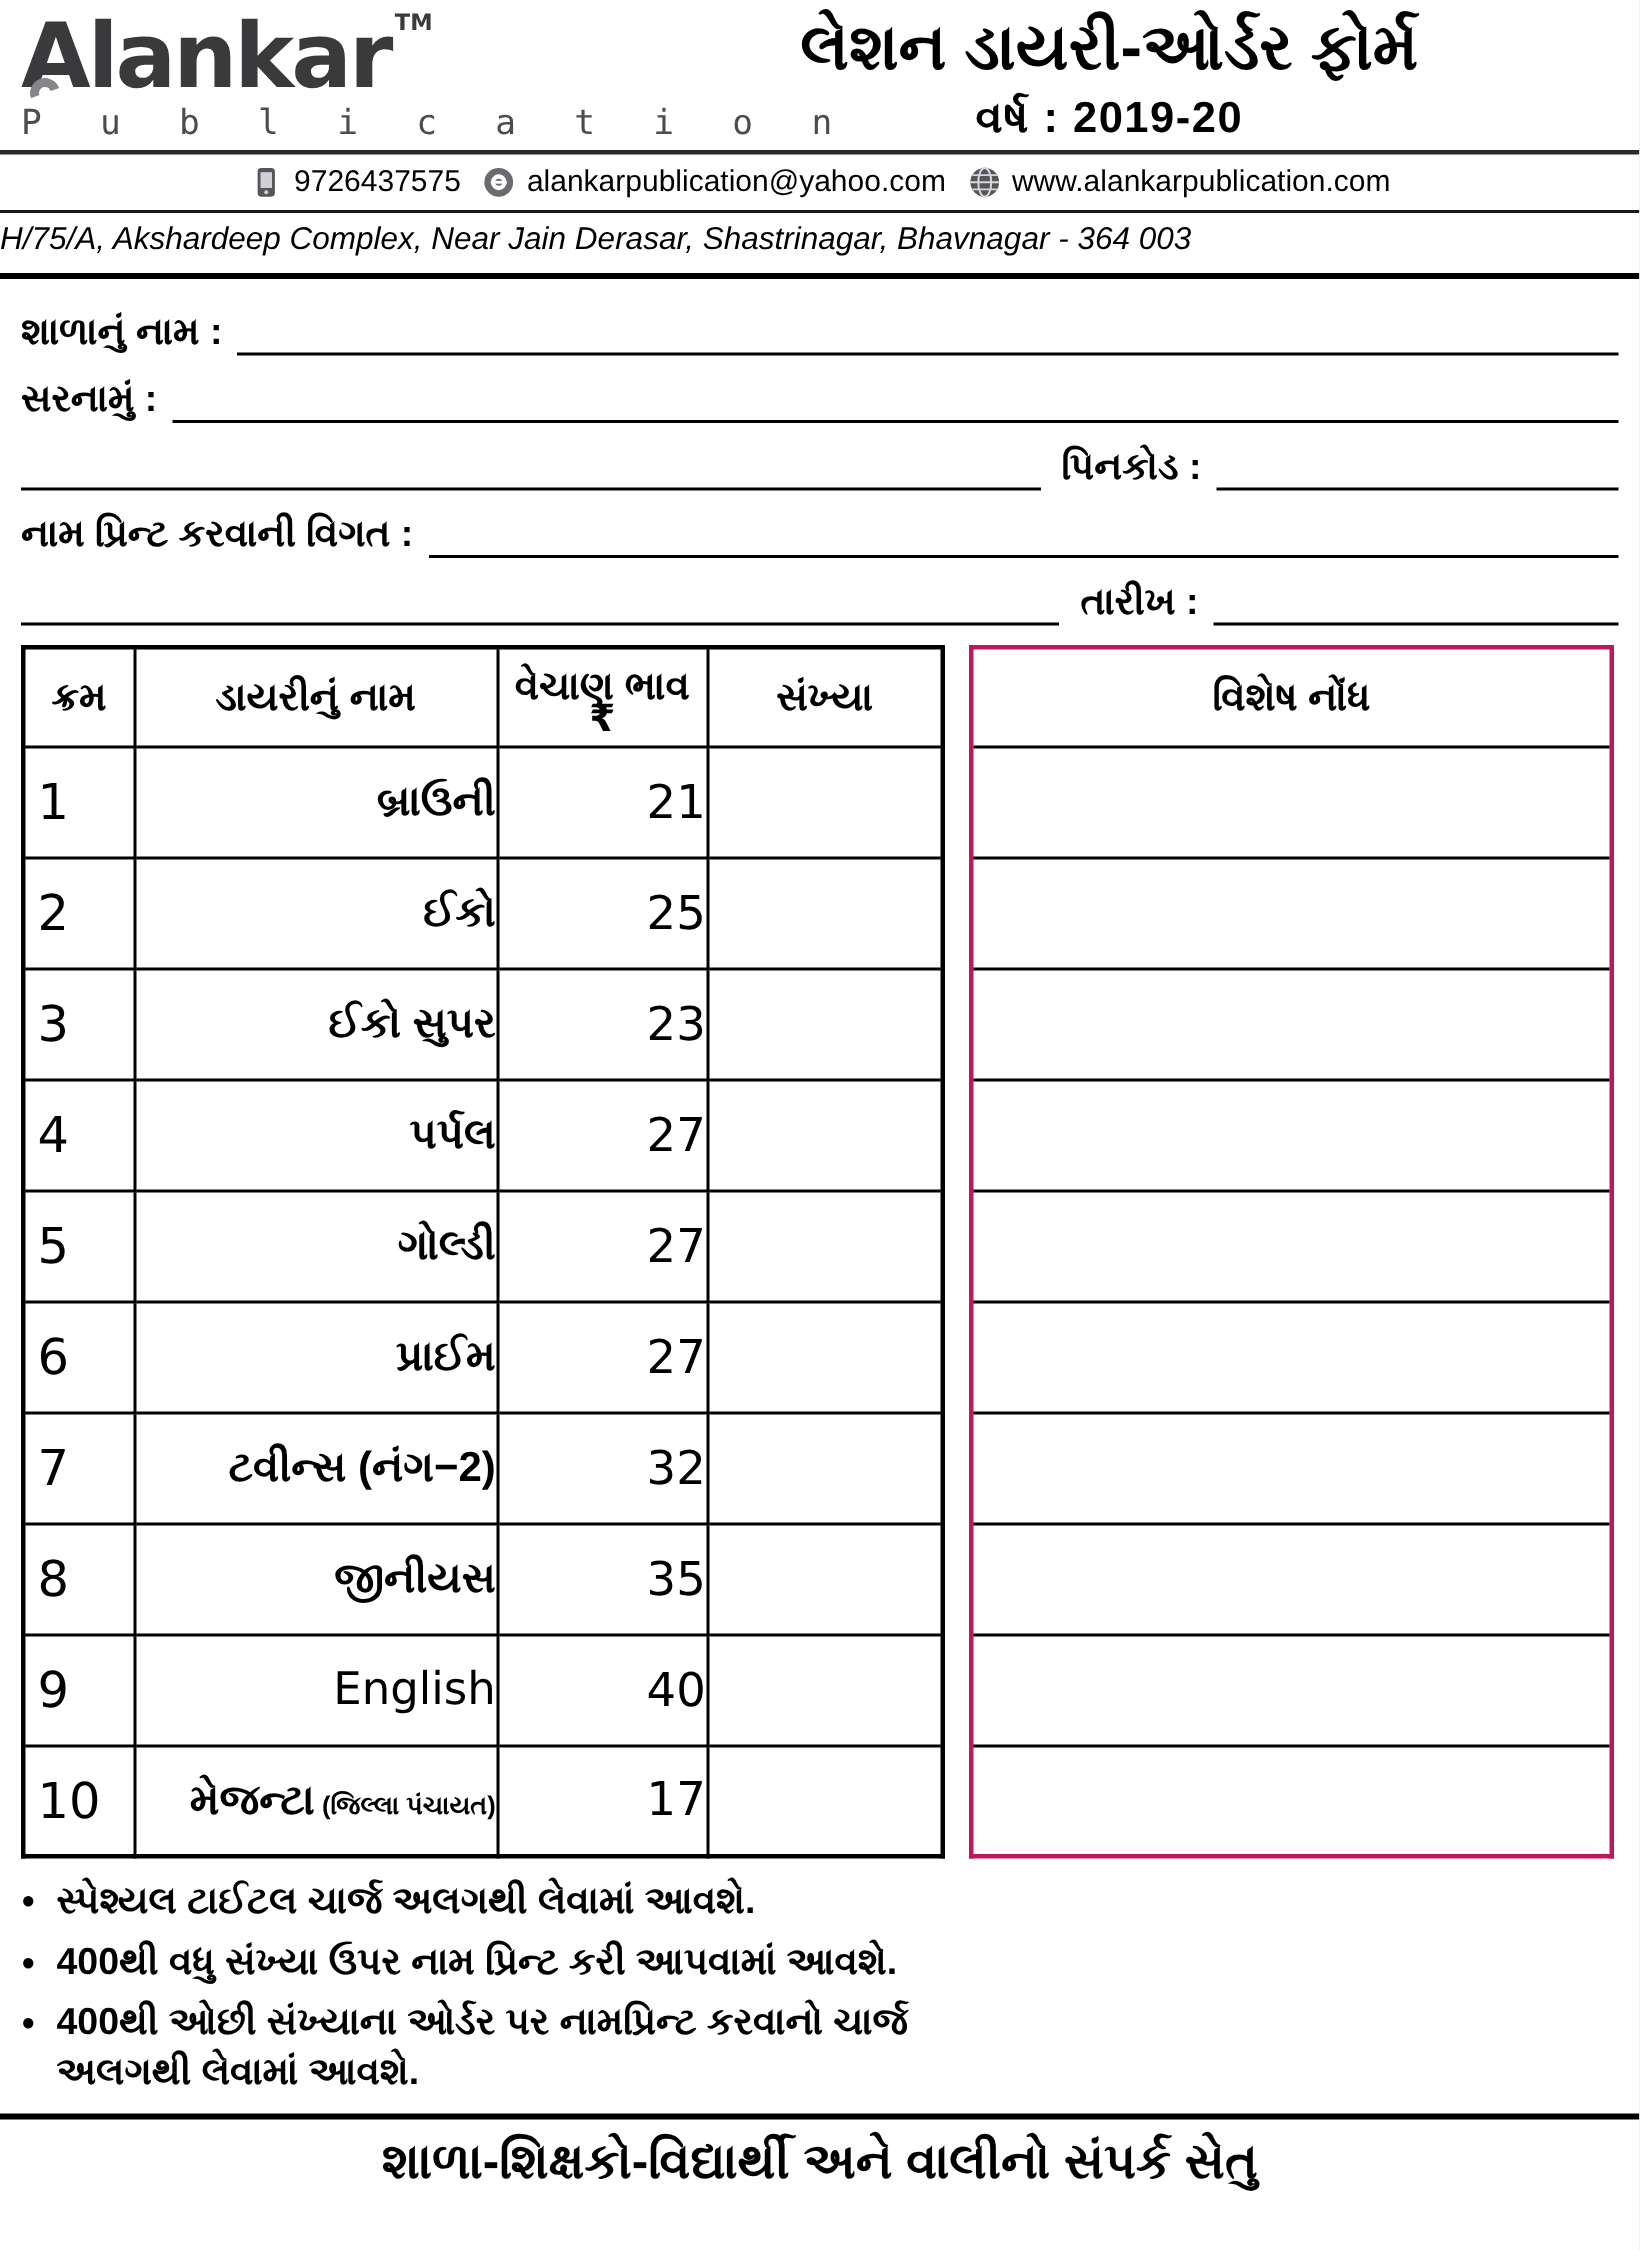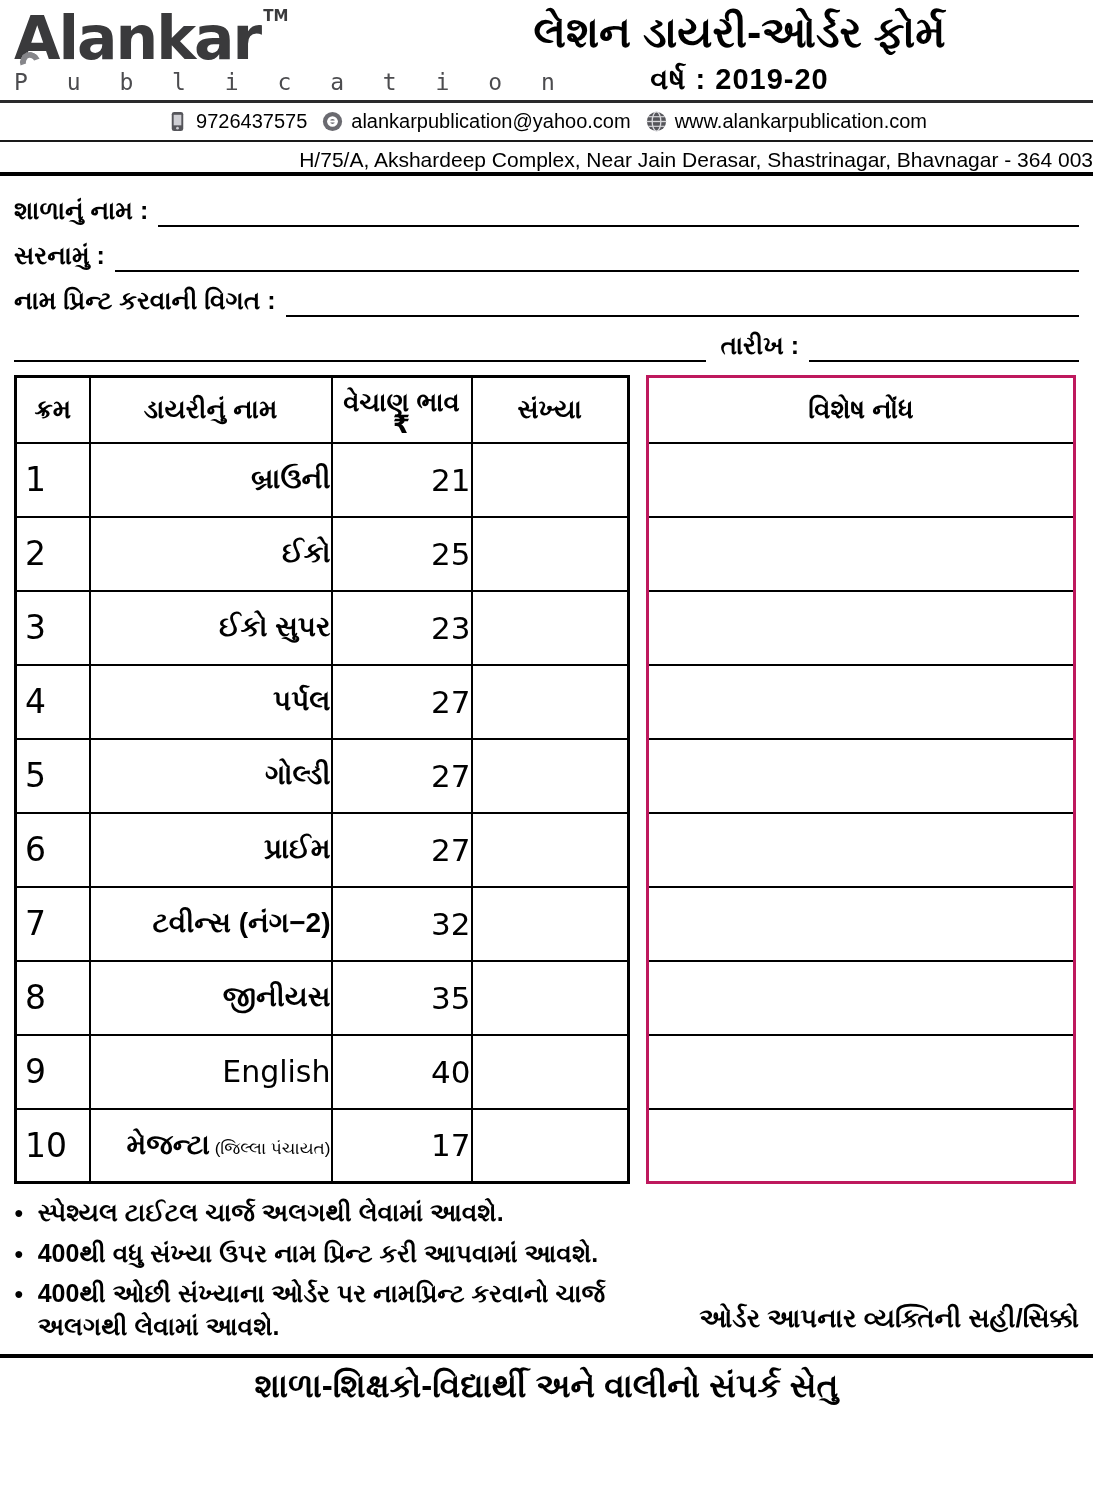--- a/index.html
+++ b/index.html
@@ -31,21 +31,21 @@
   .form-year { font-size:29px; font-weight:800; margin-top:8px; letter-spacing:1px; }
 
   .rule-a { height:3px; background:#2a2a2c; }
   .rule-b { height:2px; background:#1a1a1a; }
   .rule-c { height:4px; background:#000; }
 
   
   .contact-row { display:flex; justify-content:center; align-items:center; gap:14px; height:37px; font-size:20px; }
   .contact-item { display:flex; align-items:center; gap:7px; }
   .cicon { width:23px; height:23px; display:block; }
-  .address-row { text-align:right; font-size:21px; padding:6px 0 0 0; }
+  .address-row { text-align:left; font-size:21px; padding:6px 0 10px 0;font-style:italic; }
 
   
   .form-area { padding:6px 14px 0 14px; }
   .form-line { display:flex; align-items:flex-end; height:45px; font-size:25px; font-weight:700; }
   .fl-label { white-space:nowrap; padding:0 10px 1px 0; }
   .fl-label.mid { padding-left:14px; }
   .u { border-bottom:2px solid #000; height:100%; }
   .u.grow { flex:1; }
 
   
@@ -57,21 +57,21 @@
   .diary-table th, .notes-table th { height:66px; font-size:26px; font-weight:700; text-align:center; vertical-align:middle; }
   .price-sym { display:block; font-size:25px; line-height:.55; font-weight:700; }
   .diary-table td, .notes-table td { height:74px; vertical-align:middle; }
   .col-no   { width:74px;  }
   .col-name { width:242px; }
   .col-price{ width:140px; }
   .col-qty  { width:157px; }
   td.cell-no   { font-size:33px; font-weight:400; text-align:left; padding-left:8px; font-family:"DejaVu Sans",sans-serif; }
   td.cell-name { font-size:28px; font-weight:700; text-align:right; padding-left:7px; }
   td.cell-name.latin { font-weight:400; font-size:30px; font-family:"DejaVu Sans",sans-serif; }
-  td.cell-name .suffix { font-size:17px; font-weight:400; letter-spacing:0; }
+  td.cell-name .suffix { font-size:17px; font-weight:700; letter-spacing:0; }
   td.cell-price{ font-size:31px; font-weight:400; text-align:right; font-family:"DejaVu Sans",sans-serif; }
 
   
   .bottom { display:flex; padding:12px 14px 0 14px; }
   .bullets { width:665px; }
   .bullet { display:flex; gap:14px; font-size:25px; font-weight:700; line-height:1.3; margin-bottom:8px; }
   .bullet .dot { font-size:16px; padding-top:7px; }
   .sig { flex:1; display:flex; align-items:flex-end; justify-content:flex-end; font-size:26px; font-weight:700; padding-bottom:16px; white-space:nowrap; }
 
   .tagline-wrap { margin-top:4px; border-top:4px solid #000; text-align:center; font-size:33px; font-weight:800; padding-top:9px; }
@@ -134,20 +134,25 @@
   <div class="form-area">
     <div class="form-line">
       <span class="fl-label">શાળાનું નામ :</span>
       <span class="u grow"></span>
     </div>
     <div class="form-line">
       <span class="fl-label">સરનામું :</span>
       <span class="u grow"></span>
     </div>
     <div class="form-line">
+      <span class="u grow"></span>
+      <span class="fl-label mid">પિનકોડ :</span>
+      <span class="u" style="width:268px;"></span>
+    </div>
+    <div class="form-line">
       <span class="fl-label">નામ પ્રિન્ટ કરવાની વિગત :</span>
       <span class="u grow"></span>
     </div>
     <div class="form-line">
       <span class="u grow"></span>
       <span class="fl-label mid">તારીખ :</span>
       <span class="u" style="width:270px;"></span>
     </div>
   </div>
 
@@ -283,18 +288,17 @@
         </div>
         <div class="bullet">
           <span class="dot">●</span>
           <span>400થી વધુ સંખ્યા ઉપર નામ પ્રિન્ટ કરી આપવામાં આવશે.</span>
         </div>
         <div class="bullet">
           <span class="dot">●</span>
           <span>400થી ઓછી સંખ્યાના ઓર્ડર પર નામપ્રિન્ટ કરવાનો ચાર્જ અલગથી લેવામાં આવશે.</span>
         </div>
       </div>
-    <div class="sig">ઓર્ડર આપનાર વ્યક્તિની સહી/સિક્કો</div>
   </div>
 
   <div class="tagline-wrap">શાળા-શિક્ષકો-વિદ્યાર્થી અને વાલીનો સંપર્ક સેતુ</div>
 
 </div>
 
 </body></html>

